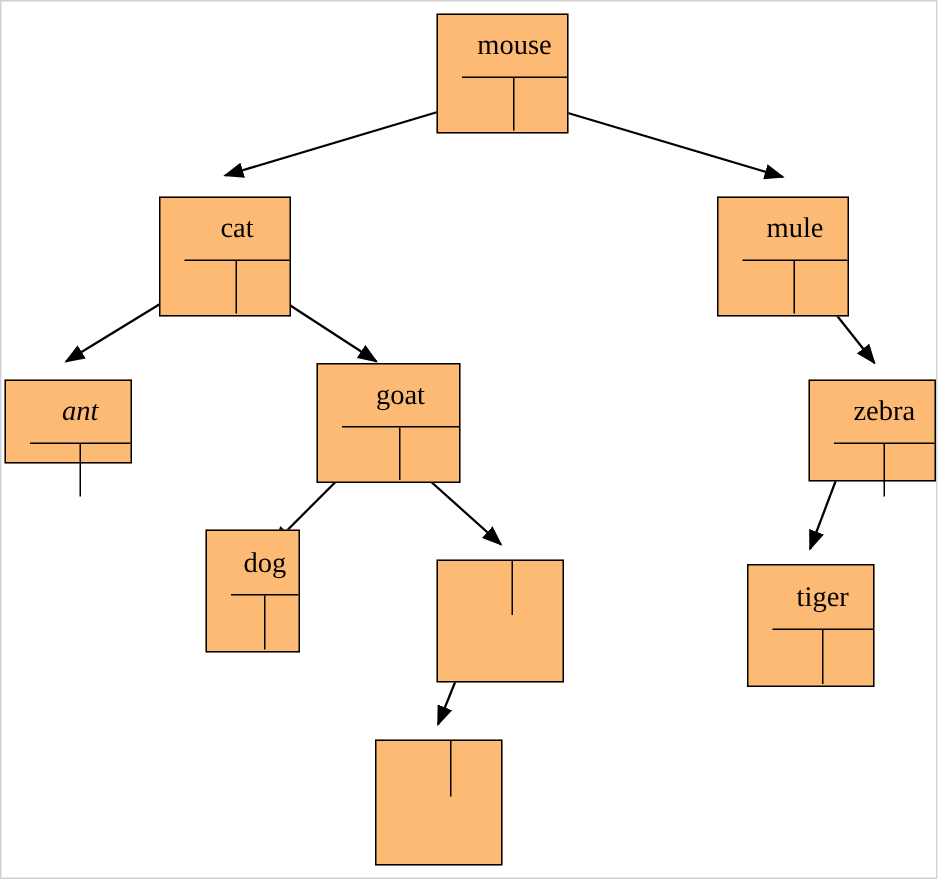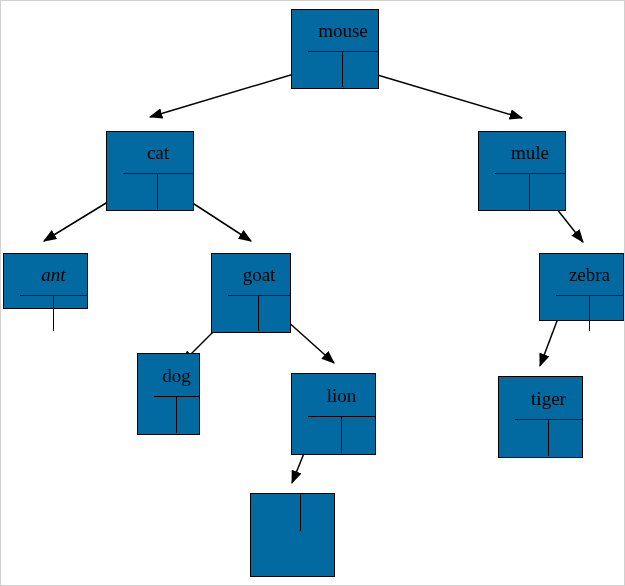--- a/index.html
+++ b/index.html
@@ -22,21 +22,21 @@
     left: 0;
     top: 0;
     width: 625px;
     height: 586px;
     pointer-events: none;
   }
   .node {
     position: absolute;
     box-sizing: border-box;
     border: 1.6px solid #000000;
-    background: #0369a1;
+    background: #fdba74;
     padding-left: 16px;
   }
   .node-label {
     box-sizing: border-box;
     width: 100%;
     text-align: center;
     color: #000000;
     font-size: 19px;
     line-height: 1;
     white-space: nowrap;
@@ -104,21 +104,21 @@
           <div class="cell right"></div>
         </div>
       </div>
       <div class="node" style="left: 2px; top: 252px; width: 85px; height: 56px; font-style: italic;">
         <div class="node-label" style="height: 42px;">ant</div>
         <div class="node-cells" style="height: 34.8px;">
           <div class="cell left"></div>
           <div class="cell right"></div>
         </div>
       </div>
-      <div class="node" style="left: 210px; top: 252px; width: 80px; height: 80px;">
+      <div class="node" style="left: 210px; top: 241px; width: 96px; height: 80px;">
         <div class="node-label" style="height: 42px;">goat</div>
         <div class="node-cells" style="height: 34.8px;">
           <div class="cell left"></div>
           <div class="cell right"></div>
         </div>
       </div>
       <div class="node" style="left: 538px; top: 252px; width: 85px; height: 68px;">
         <div class="node-label" style="height: 42px;">zebra</div>
         <div class="node-cells" style="height: 34.8px;">
           <div class="cell left"></div>
@@ -126,21 +126,20 @@
         </div>
       </div>
       <div class="node" style="left: 136px; top: 352px; width: 63px; height: 82px;">
         <div class="node-label" style="height: 43px;">dog</div>
         <div class="node-cells" style="height: 35.8px;">
           <div class="cell left"></div>
           <div class="cell right"></div>
         </div>
       </div>
       <div class="node" style="left: 290px; top: 372px; width: 85px; height: 82px;">
-        <div class="node-label" style="height: 43px;">lion</div>
         <div class="node-cells" style="height: 35.8px;">
           <div class="cell left"></div>
           <div class="cell right"></div>
         </div>
       </div>
       <div class="node" style="left: 497px; top: 375px; width: 85px; height: 82px;">
         <div class="node-label" style="height: 43px; text-align: center;">tiger</div>
         <div class="node-cells" style="height: 35.8px;">
           <div class="cell left"></div>
           <div class="cell right"></div>

